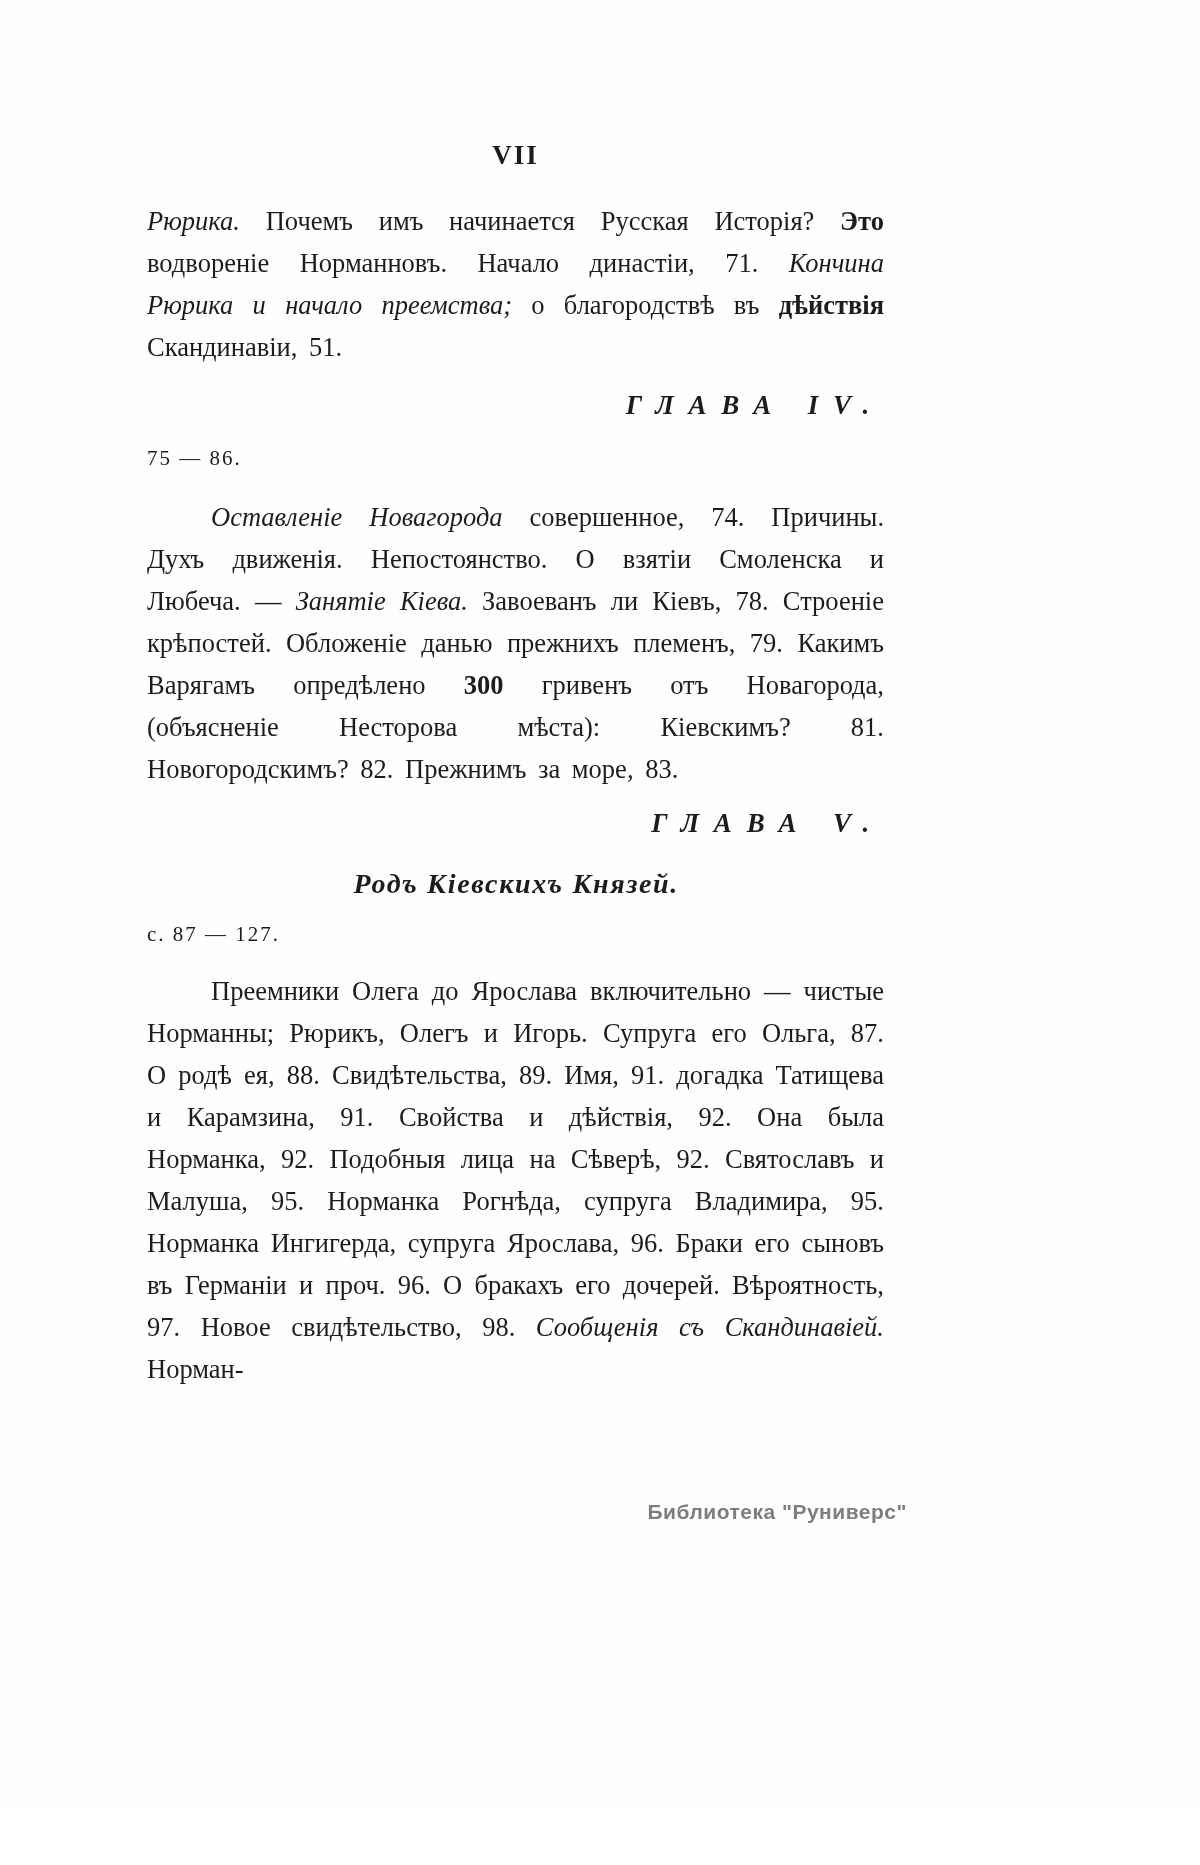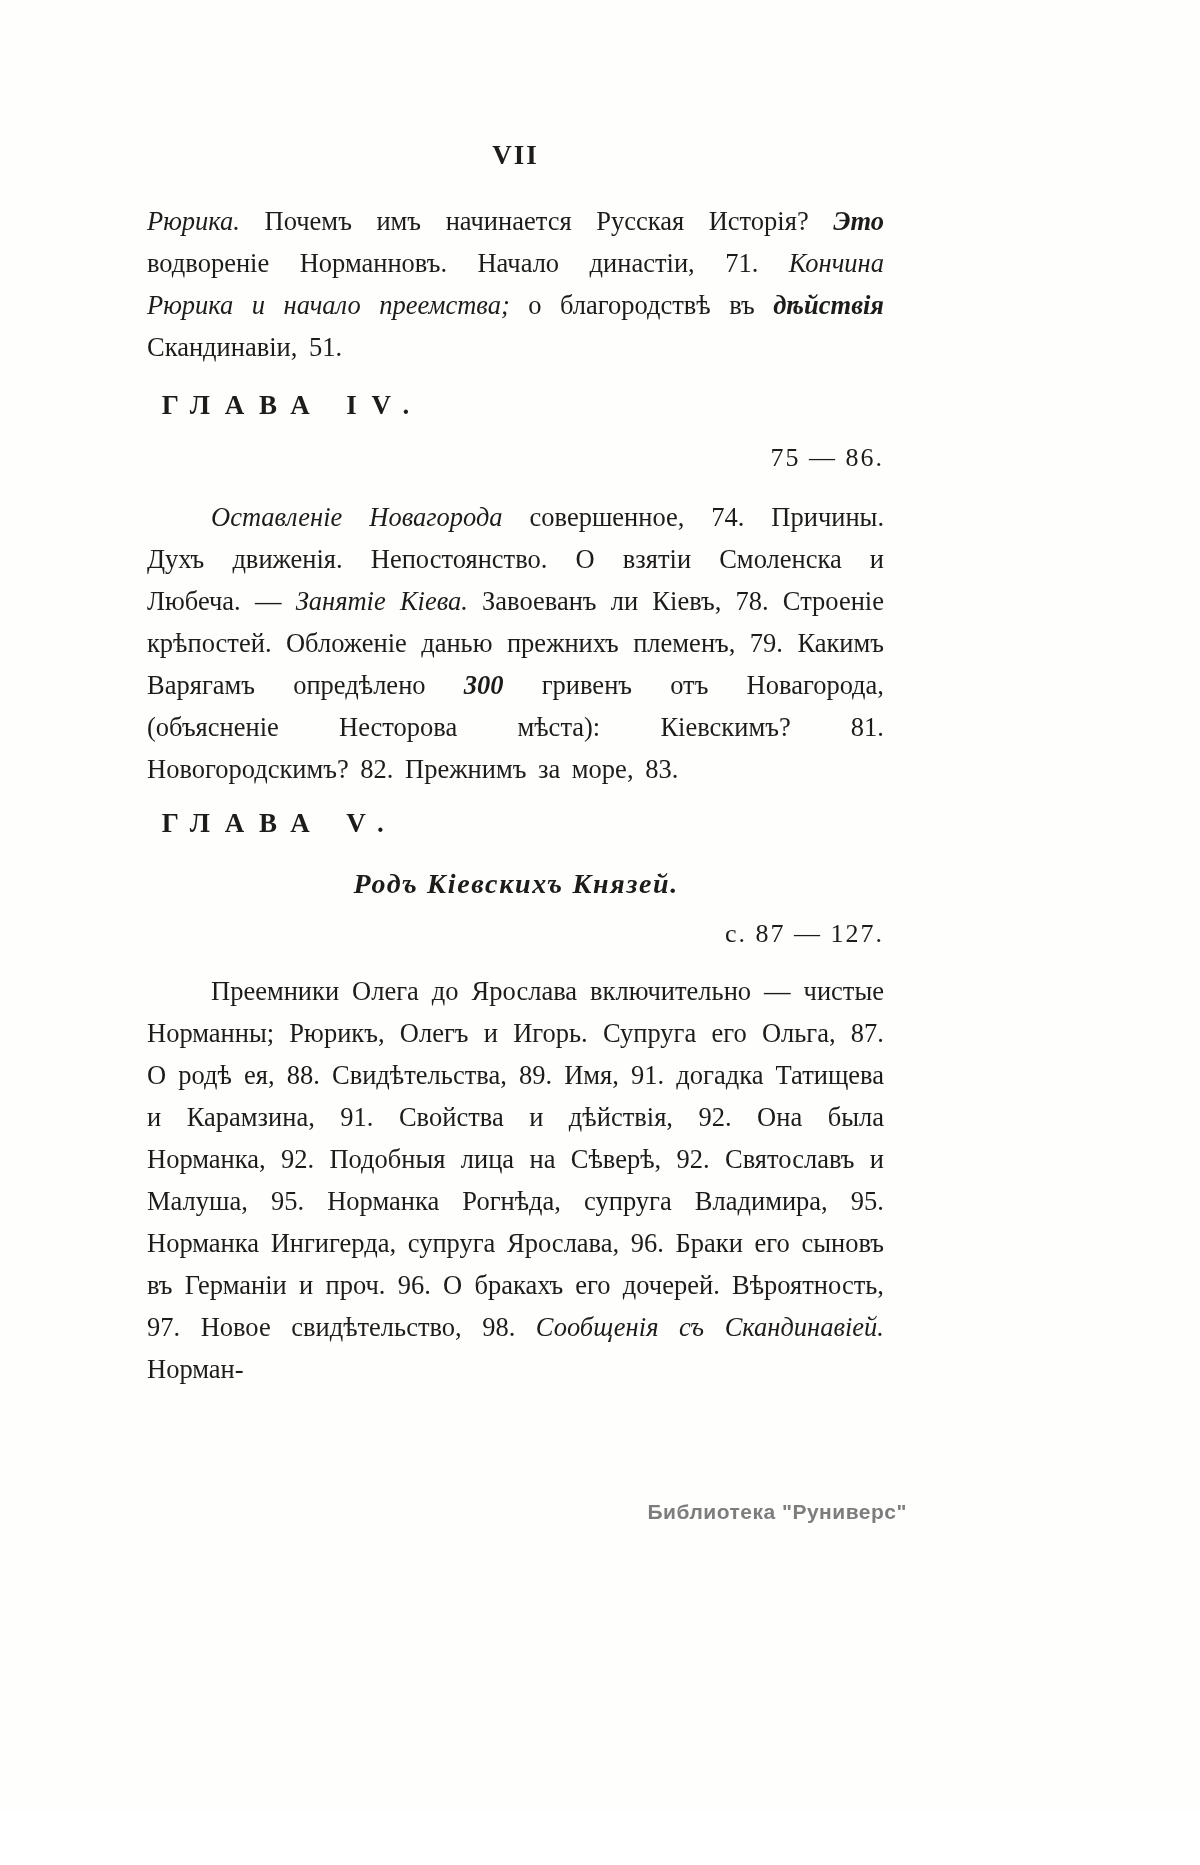--- a/index.html
+++ b/index.html
@@ -28,45 +28,46 @@
     margin-bottom: 28px;
   }
   .par {
     font-size: 26.5px;
     line-height: 42px;
     text-align: justify;
     word-spacing: 5px;
   }
   .par.indent { text-indent: 64px; }
   .i { font-style: italic; margin-top: 31px; }
-  .b { font-weight: bold; font-style: italic; }
+  .b { font-weight: bold; }
   .chapter-heading {
-    text-align: left;
+    text-align: right;
     font-size: 27px;
     font-weight: bold;
     line-height: 34px;
     letter-spacing: 0.55em;
     text-indent: 0.55em;
     margin-top: 20px;
+    font-style: italic;
   }
   .chapter-heading.second { margin-top: 16px; }
   .chapter-subheading {
     text-align: center;
     font-size: 28px;
     font-weight: bold;
     font-style: italic;
     line-height: 40px;
     letter-spacing: 0.38em;
     text-indent: 0.38em;
     margin-top: 26px;
   }
   .chapter-subheading.tight { letter-spacing: 0.06em; text-indent: 0.06em; margin-top: 24px; }
   .pages-line {
-    text-align: right;
-    font-size: 26px;
+    text-align: left;
+    font-size: 21px;
     line-height: 32px;
     letter-spacing: 2px;
     margin-top: 20px;
   }
   .pages-line.second { margin-top: 14px; }
   .par.body-a { margin-top: 22px; }
   .par.body-b { margin-top: 20px; }
   .watermark {
     position: absolute;
     top: 1500px;

